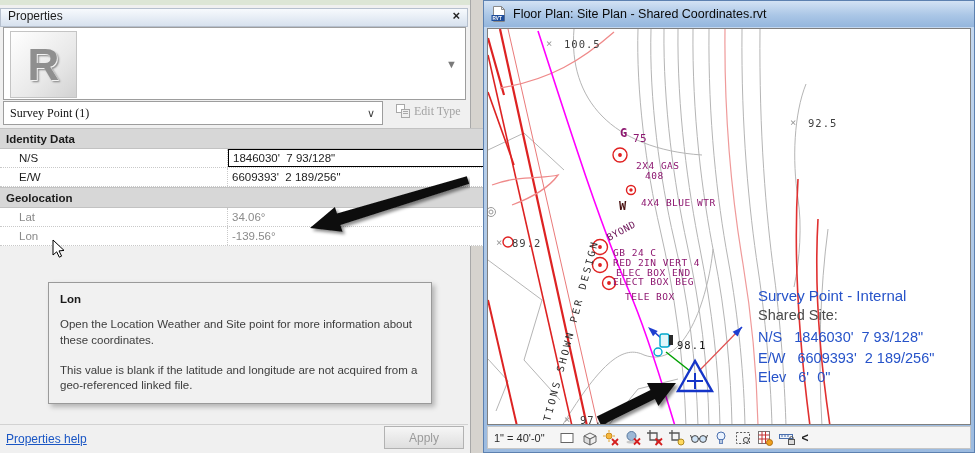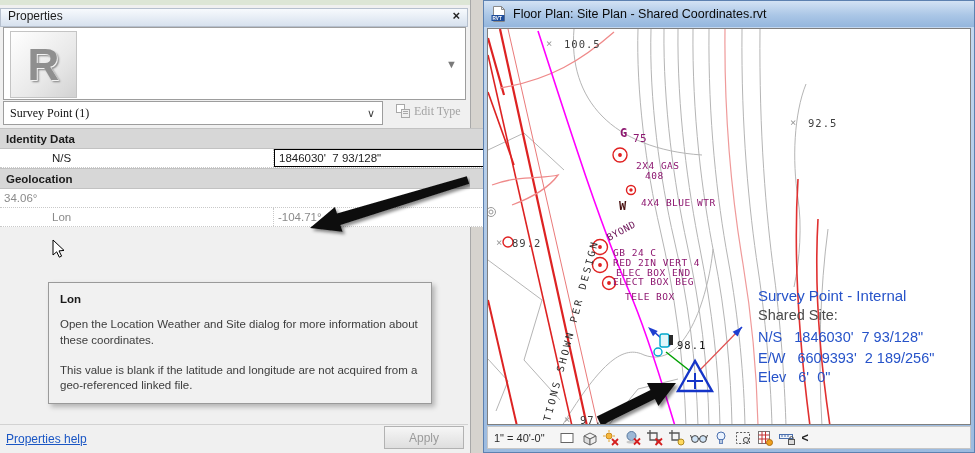--- a/index.html
+++ b/index.html
@@ -30,22 +30,22 @@
   .edit-type{position:absolute;left:392px;top:2px;display:flex;align-items:center;gap:3px;
       font-size:12px;color:#a3a3a3;}
   
   .grid{position:absolute;left:0;top:128px;width:556px;}
   .group-hdr{height:19px;background:#d7d7d7;border-top:1px solid #c2c2c2;border-bottom:1px solid #c2c2c2;
       display:flex;align-items:center;padding:0 6px;font-size:11.5px;font-weight:bold;color:#1b1b1b;}
   .dbl-chev{margin-left:auto;display:inline-block;transform:rotate(90deg);color:#444;
       font-size:12px;letter-spacing:-2px;}
   .prow{height:18px;display:flex;align-items:stretch;border-bottom:1px dotted #c9c9c9;
       background:#fff;font-size:11.5px;padding-right:12px;}
-  .plabel{width:228px;display:flex;align-items:center;padding-left:6px;color:#1d1d1d;
-      border-right:1px dotted #c9c9c9;box-sizing:border-box;margin-left:46px;}
+  .plabel{width:228px;display:flex;align-items:center;padding-left:19px;color:#1d1d1d;
+      border-right:1px dotted #c9c9c9;box-sizing:border-box;}
   .pvalue{flex:1;display:flex;align-items:center;padding-left:4px;color:#1d1d1d;
       border-right:1px dotted #c9c9c9;box-sizing:border-box;white-space:pre;}
   .pvalue.selected{border:1px solid #000;}
   .prow.readonly .plabel,.prow.readonly .pvalue{color:#8a8a8a;}
   
   .tooltip{position:absolute;left:48px;top:282px;width:384px;box-sizing:border-box;
       background:#f1f1f1;border:1px solid #9a9a9a;padding:9px 11px;z-index:60;
       box-shadow:3px 3px 5px rgba(0,0,0,.25);font-size:11.5px;color:#3c3c3c;line-height:1.38;}
   .tooltip .tt-title{font-weight:bold;color:#1a1a1a;margin-bottom:9px;}
   .tooltip p{margin:0 0 14px 0;}
@@ -111,41 +111,46 @@
 
   <div class="grid">
     <div class="group-hdr">
       <span>Identity Data</span>
       <span class="dbl-chev">«</span>
     </div>
     <div class="prow">
       <div class="plabel">N/S</div>
       <div class="pvalue selected">1846030'  7 93/128"</div>
     </div>
+    <div class="prow">
+      <div class="plabel">E/W</div>
+      <div class="pvalue">6609393'  2 189/256"</div>
+    </div>
     <div class="group-hdr">
       <span>Geolocation</span>
       <span class="dbl-chev">«</span>
     </div>
     <div class="prow readonly">
+      <div class="plabel">Lat</div>
       <div class="pvalue">34.06°</div>
     </div>
     <div class="prow readonly">
       <div class="plabel">Lon</div>
-      <div class="pvalue">-104.71°</div>
+      <div class="pvalue">-139.56°</div>
     </div>
   </div>
 
   <div class="props-footer">
     <a class="help-link">Properties help</a>
     <div class="apply-btn">Apply</div>
   </div>
 
   <div class="tooltip">
     <div class="tt-title">Lon</div>
-    <p>Open the Location Weather and Site dialog for more information about these coordinates.</p>
+    <p>Open the Location Weather and Site point for more information about these coordinates.</p>
     <p>This value is blank if the latitude and longitude are not acquired from a geo-referenced linked file.</p>
   </div>
 
   <svg id="props-overlay" viewBox="0 0 470 453">
     <defs>
       <filter id="shadow1" x="-30%" y="-30%" width="160%" height="160%">
         <feDropShadow dx="2.5" dy="2.5" stdDeviation="1.6" flood-opacity="0.45"></feDropShadow>
       </filter>
     </defs>
     <polygon filter="url(#shadow1)" fill="#111" points="466.8,176.2 337.0,213.6 334.9,206.9 310,228 342.5,231.7 340.4,225.0 469.2,183.8"></polygon>

